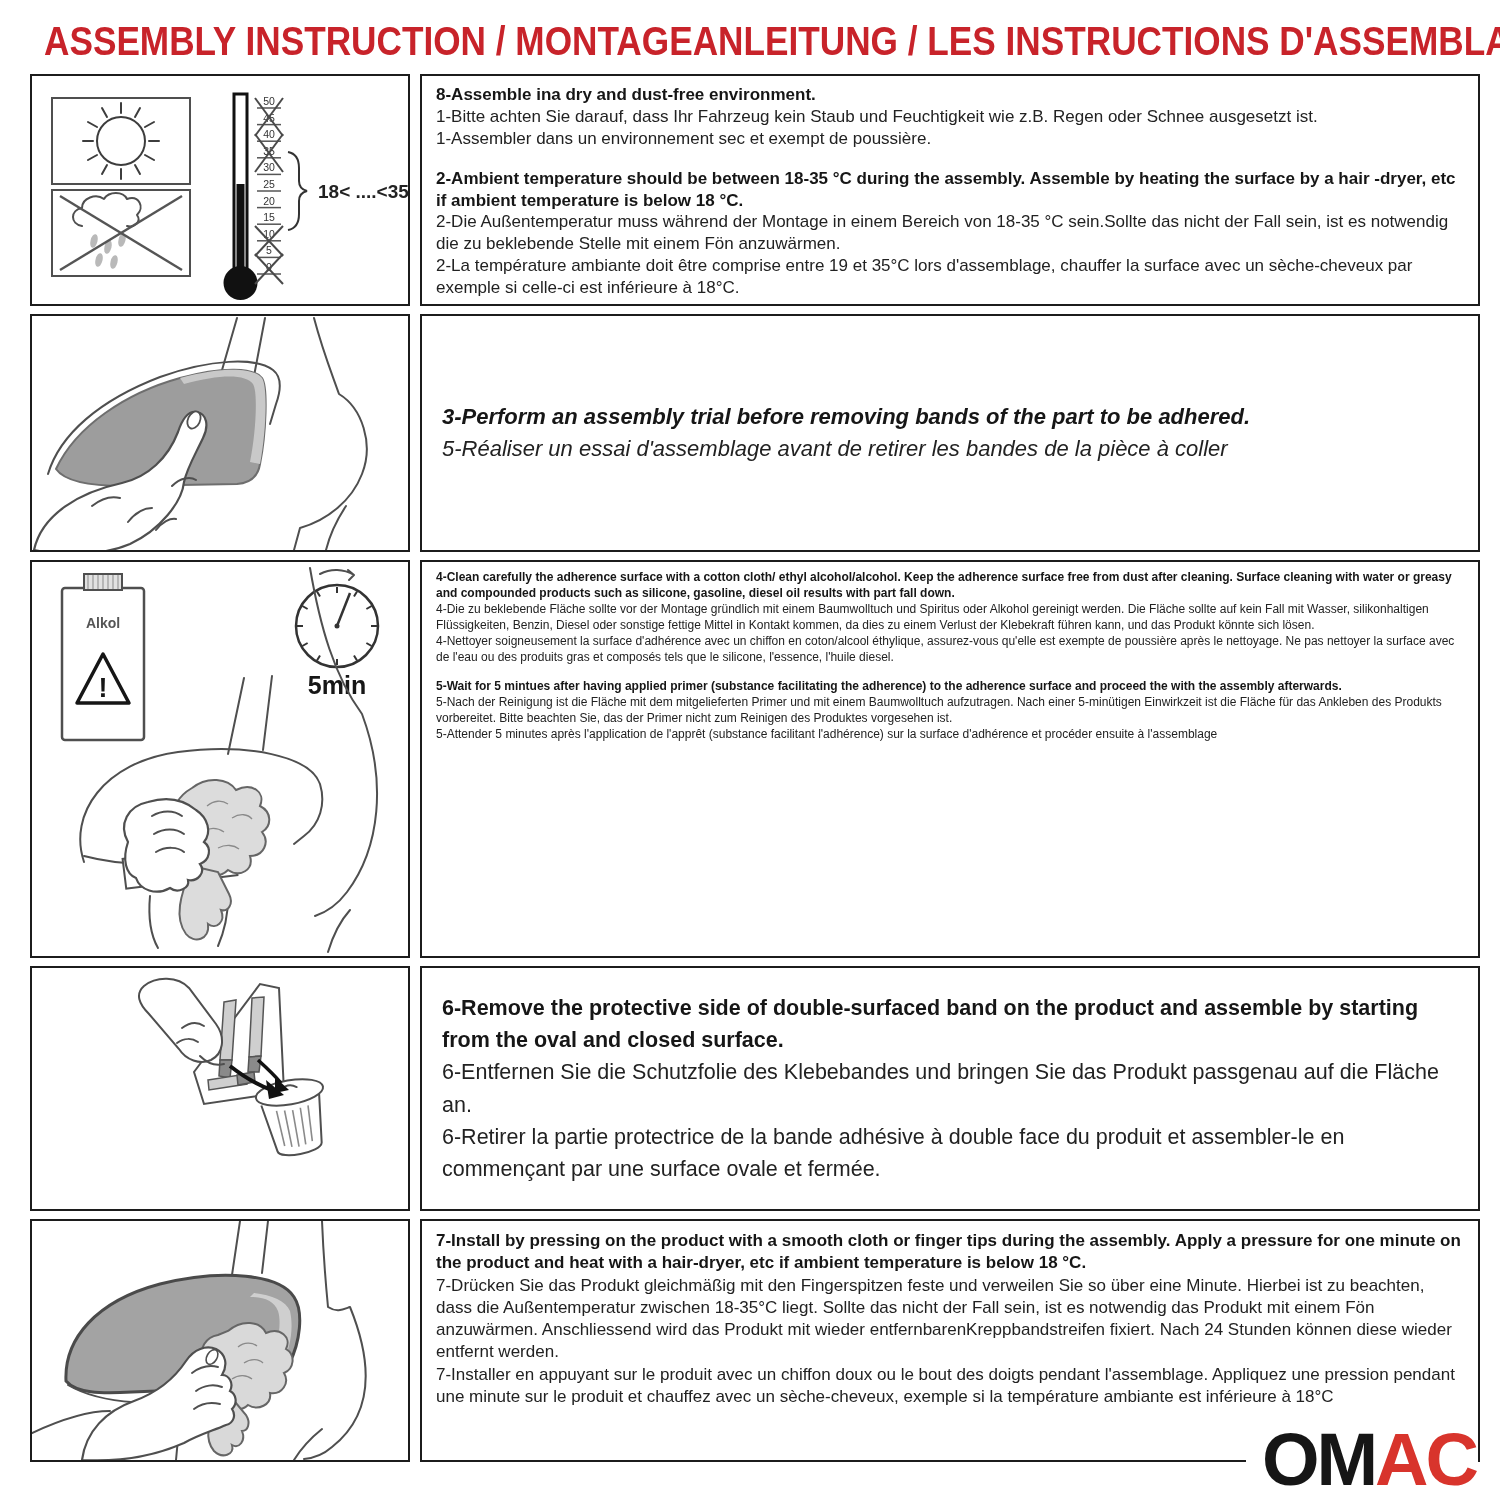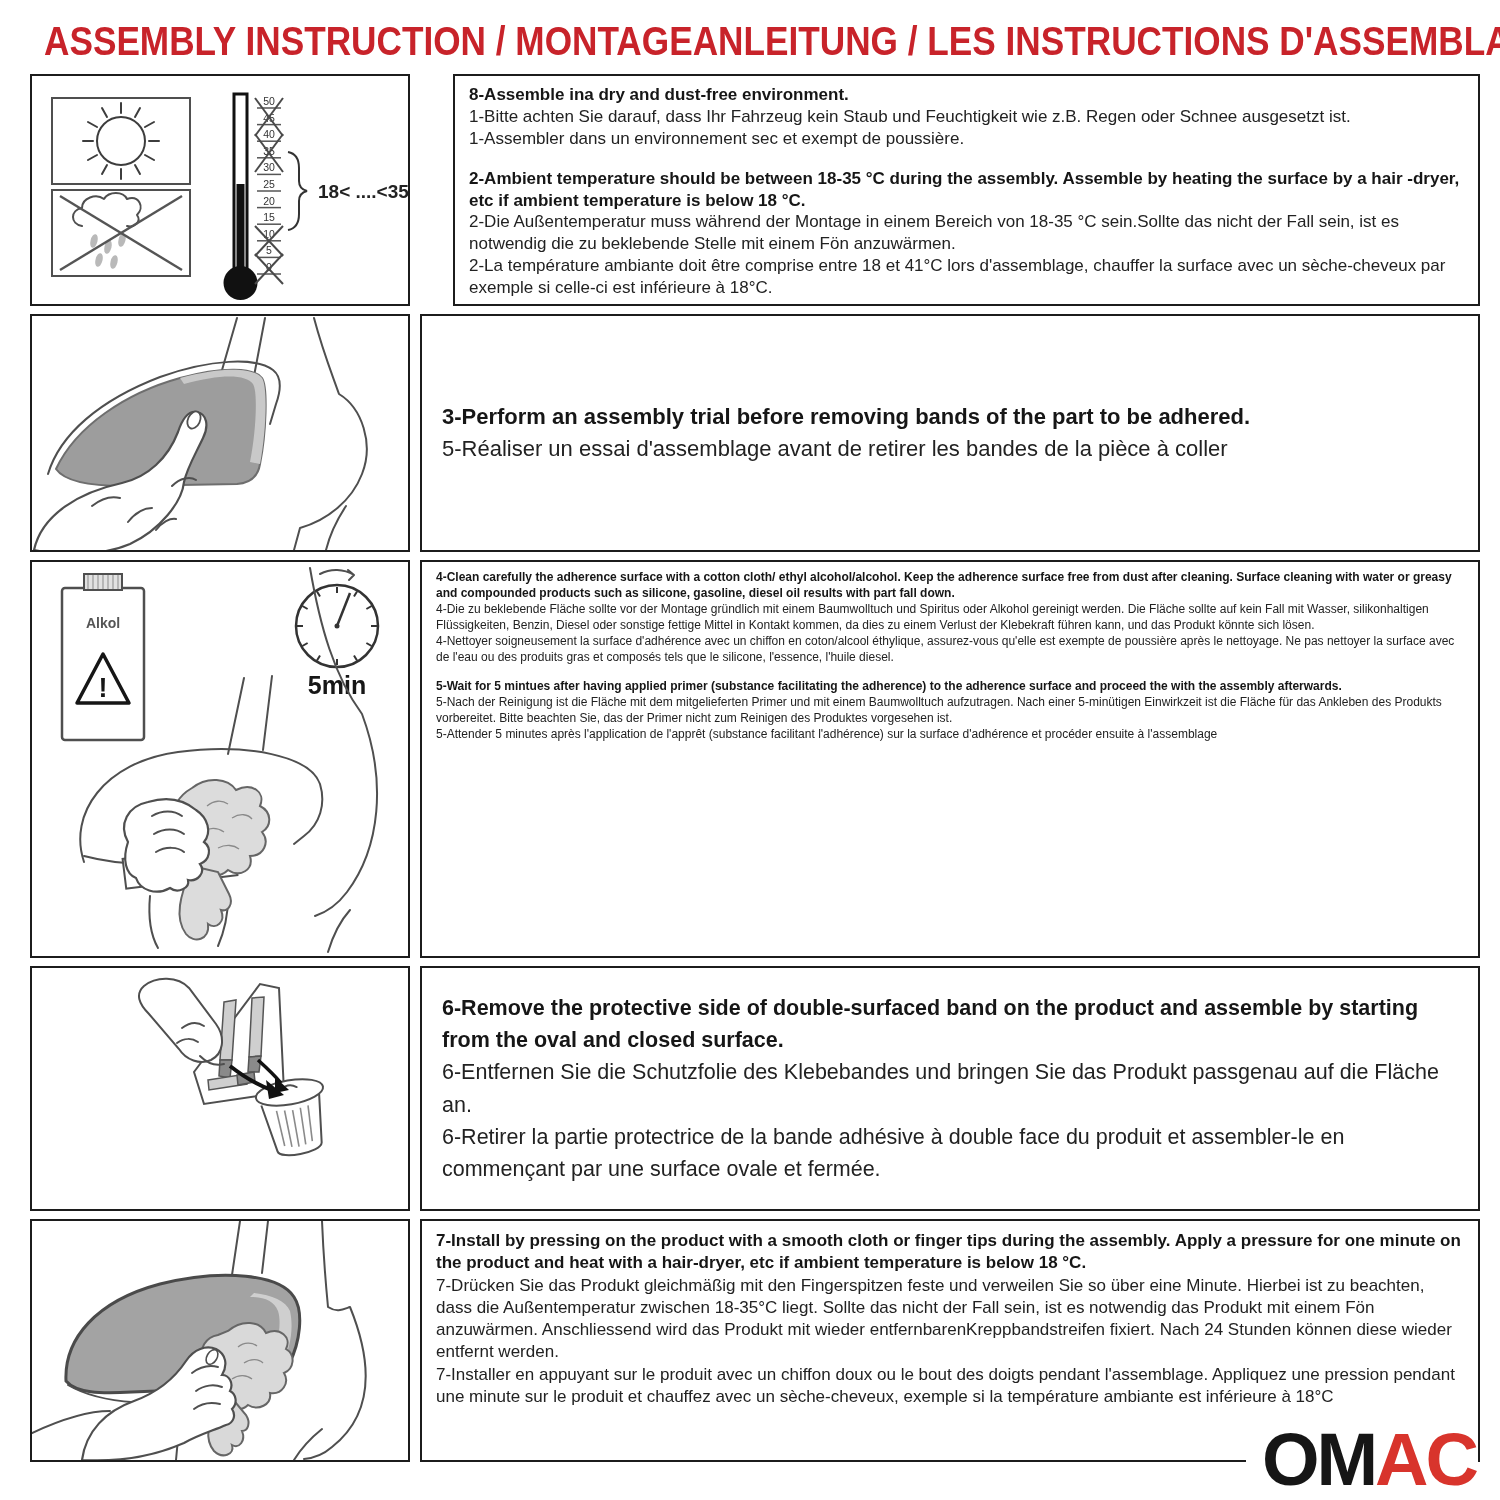--- a/index.html
+++ b/index.html
@@ -45,27 +45,27 @@
     border:2px solid #1c1c1c;
     margin-left:10px;
     background:#fff;
     box-sizing:border-box;
     display:flex;flex-direction:column;
   }
   .text-box p{margin:0;}
   .b{font-weight:bold;color:#161616;}
   .gap{margin-top:1.1em !important;}
   .vcenter{justify-content:center;}
-  .r1{height:232px;gap:33px;}
+  .r1{height:232px;}
   .r2{height:238px;}
   .r3{height:398px;}
   .r4{height:245px;}
   .r5{height:243px;}
   .t1{font-size:17px;line-height:1.28;padding:8px 14px;}
-  .t2{font-size:22px;line-height:1.44;padding:0 20px;}
+  .t2{font-size:22px;line-height:1.44;padding:0 20px;font-style:italic;}
   .t3{font-size:12px;line-height:1.33;padding:8px 14px;}
   .t4{font-size:21.5px;line-height:1.5;padding:0 20px;}
   .t5{font-size:17px;line-height:1.31;padding:9px 14px;}
   .logo{
     position:absolute;
     right:22px;bottom:8px;
     background:#fff;
     padding:6px 2px 0 16px;
     font-size:74px;
     font-weight:900;
@@ -172,21 +172,21 @@
             <text x="286" y="122" font-size="19" font-weight="600" fill="#222">18&lt; ....&lt;35 C</text>
           </g>
         </svg>
       </div>
       <div class="text-box t1">
         <p class="b">8-Assemble ina dry and dust-free environment.</p>
         <p>1-Bitte achten Sie darauf, dass Ihr Fahrzeug kein Staub und Feuchtigkeit wie z.B. Regen oder Schnee ausgesetzt ist.</p>
         <p>1-Assembler dans un environnement sec et exempt de poussière.</p>
         <p class="b gap">2-Ambient temperature should be between 18-35 °C  during the assembly. Assemble by heating the surface by a hair -dryer, etc if ambient temperature is below 18 °C.</p>
         <p>2-Die Außentemperatur muss während der Montage in einem Bereich von 18-35 °C  sein.Sollte das nicht der Fall sein, ist es notwendig die zu beklebende Stelle mit einem Fön anzuwärmen.</p>
-        <p>2-La température ambiante doit être comprise entre 18 et 41°C lors d'assemblage, chauffer la surface avec un sèche-cheveux par exemple si celle-ci est inférieure à 18°C.</p>
+        <p>2-La température ambiante doit être comprise entre 19 et 35°C lors d'assemblage, chauffer la surface avec un sèche-cheveux par exemple si celle-ci est inférieure à 18°C.</p>
       </div>
     </div>
 
     <div class="row r2">
       <div class="illu-box">
         <svg viewBox="0 0 376 234">
           <path d="M205,2 L186,68 M233,2 L222,60" class="ln"></path>
           <path d="M282,2 C291,36 300,58 307,78 C330,92 342,128 330,158 C320,184 296,204 268,212 L262,234 M294,234 C299,214 306,202 314,190" class="ln"></path>
           <path d="M16,158 C28,118 68,84 128,61 C178,43 224,41 241,54 C250,61 249,74 244,88 L238,108" class="ln"></path>
           <path d="M24,153 C44,110 94,77 148,62 C192,50 222,52 230,62 C236,71 234,118 228,148 C226,161 218,167 205,168 L92,170 C58,170 33,166 24,153 Z" fill="#9d9d9d" stroke="#6e6e6e" stroke-width="2"></path>

